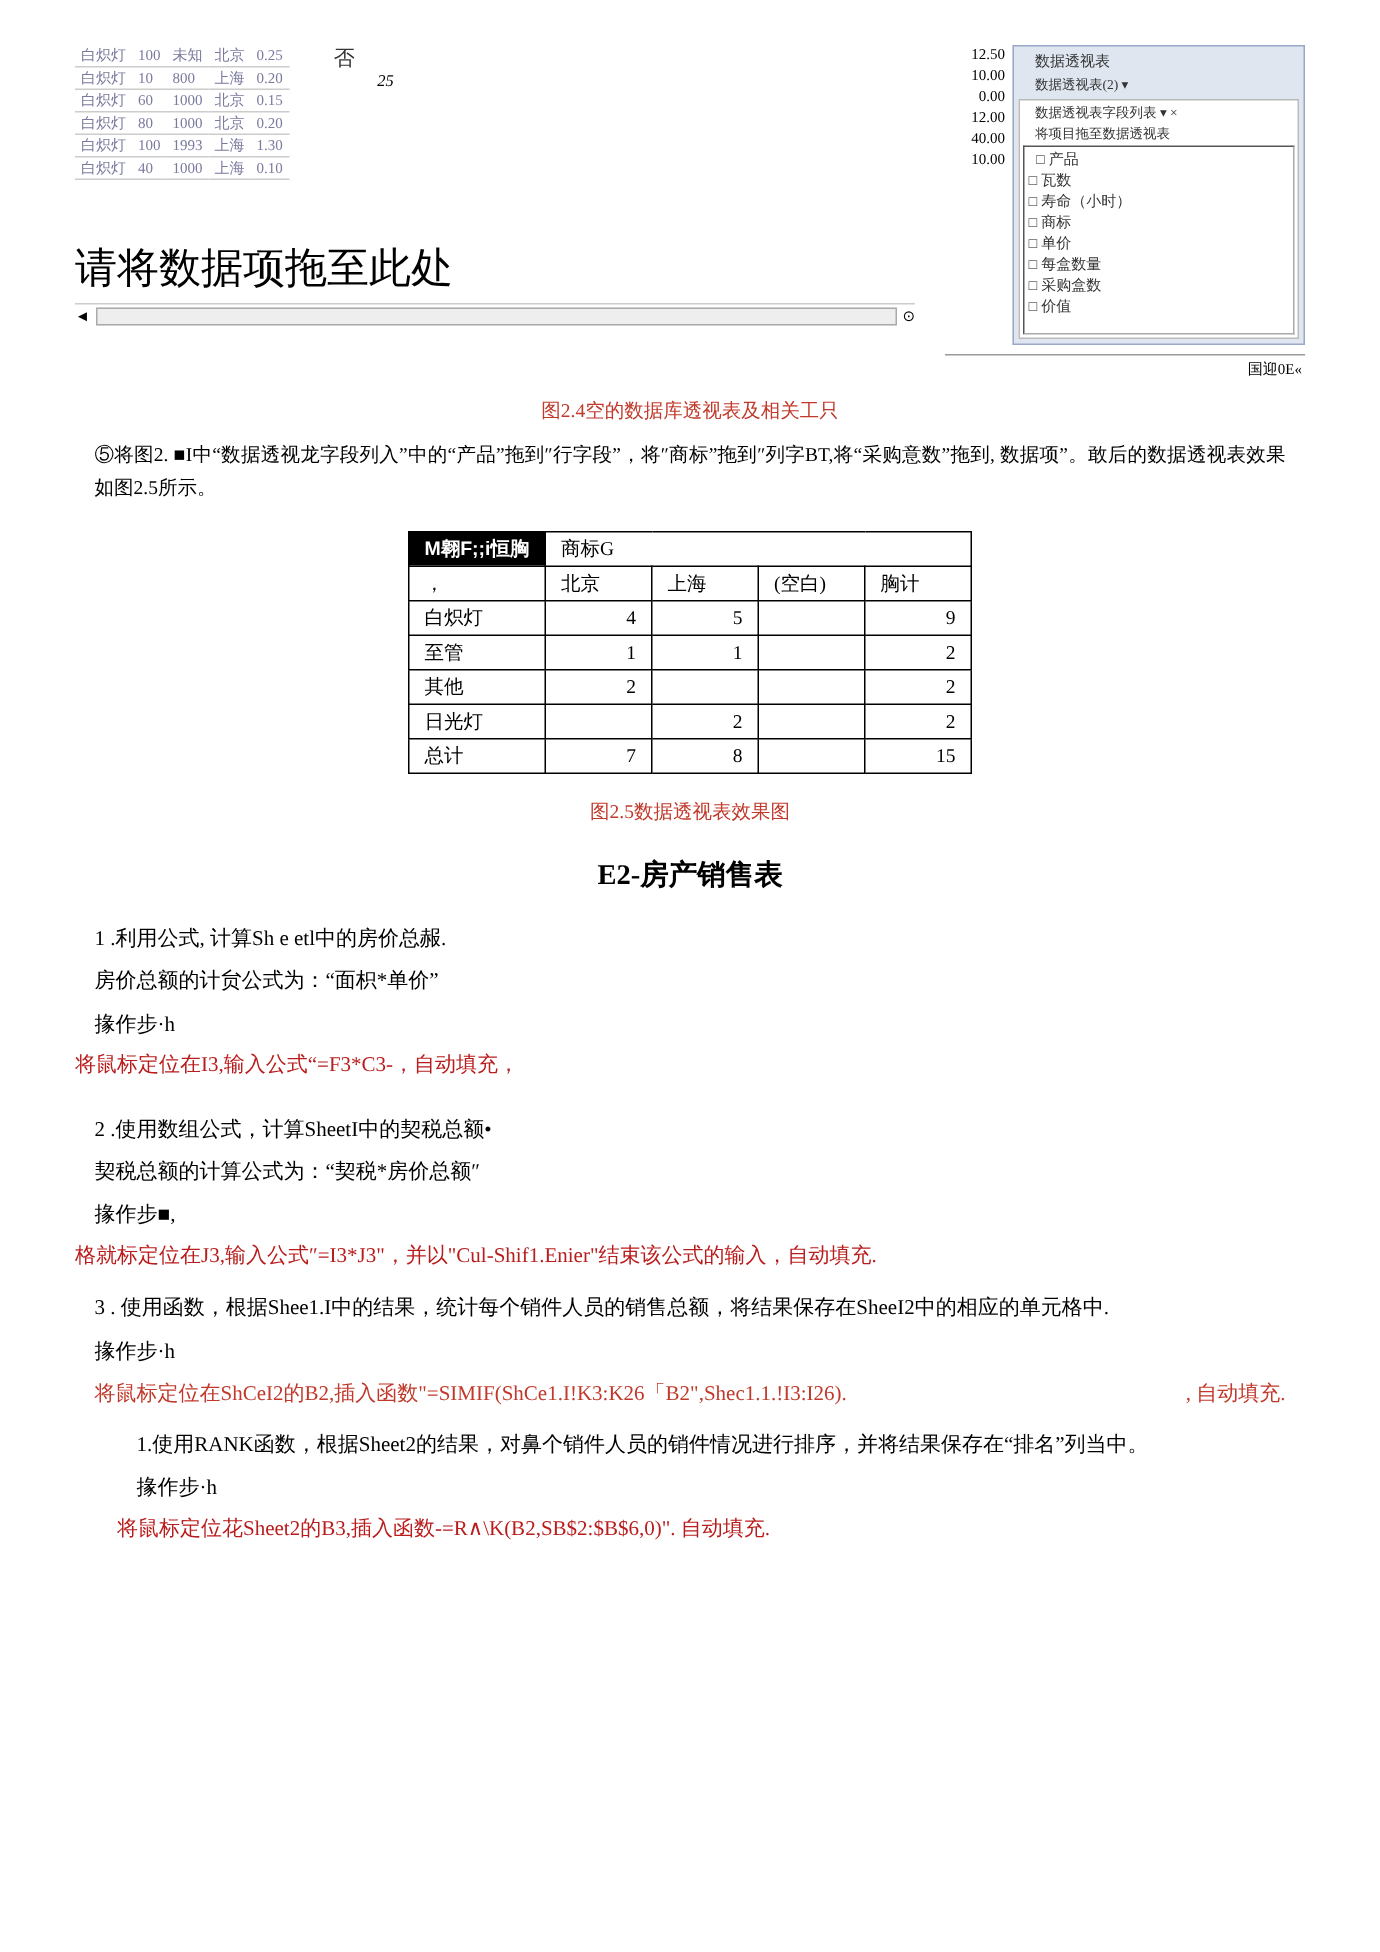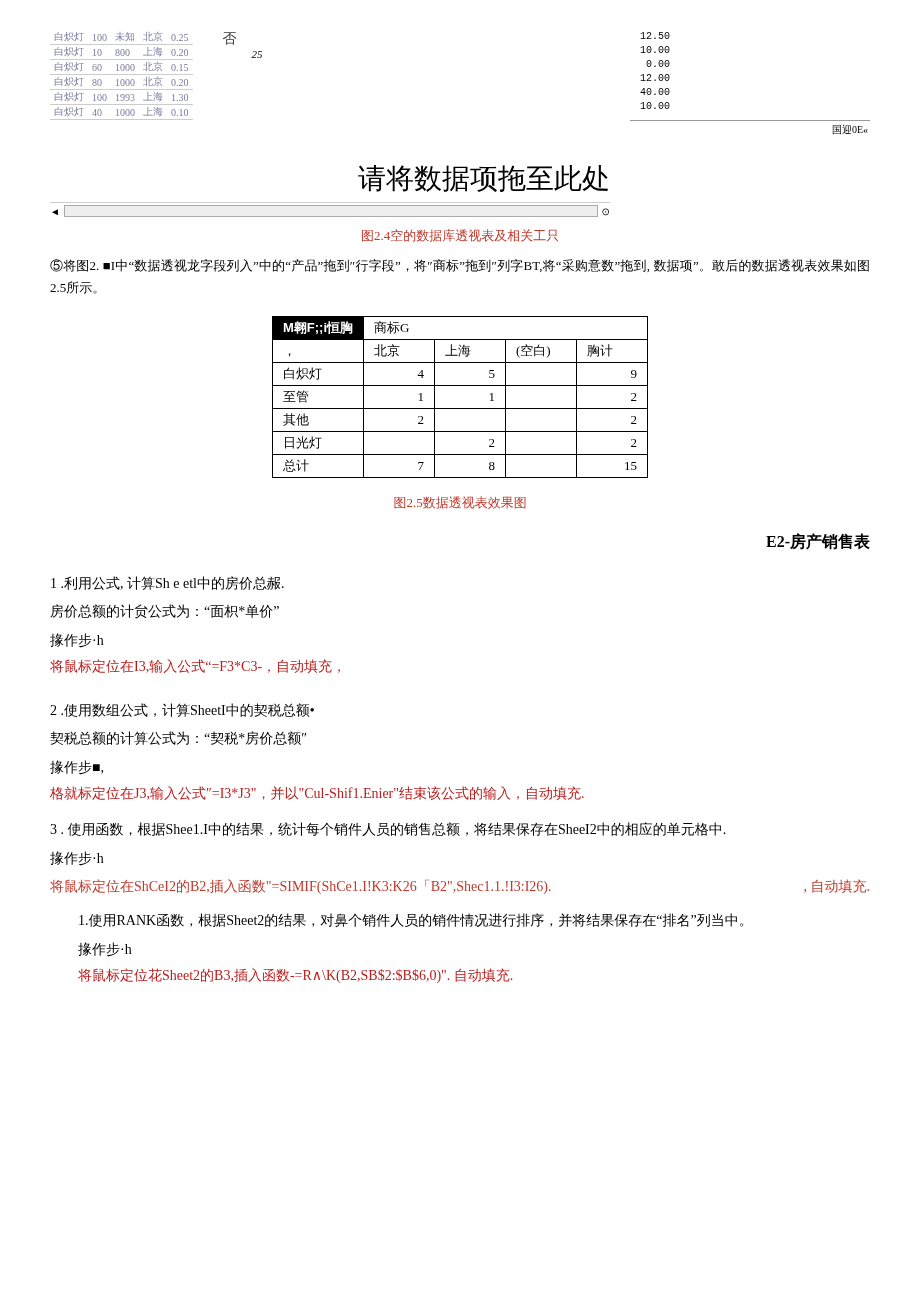--- a/index.html
+++ b/index.html
@@ -26,21 +26,21 @@
     border-collapse: collapse;
     font-size: 10px;
     color: #7a7a9e;
   }
   .mini-table td {
     padding: 0 4px;
     border-bottom: 1px solid #ccc;
     white-space: nowrap;
   }
   .drag-prompt {
-    text-align: right;
+    text-align: left;
     font-size: 28px;
     margin-top: 40px;
     color: #000;
   }
   .annot {
     display: inline-block;
     margin-left: 20px;
     vertical-align: top;
   }
   .annot-char {
@@ -52,21 +52,20 @@
     font-style: italic;
     margin-left: 29px;
   }
   .right-numbers {
     font-size: 10px;
     text-align: right;
     line-height: 1.4;
     padding-right: 20px;
     float: left;
     width: 40px;
-    font-family: Liberation Mono, monospace;
   }
   .panel {
     border: 1px solid #9aa7c7;
     background: #dfe6f0;
     font-size: 10px;
     margin-left: 45px;
     padding: 3px;
     color: #333;
   }
   .panel-title {
@@ -121,21 +120,21 @@
     background: #eee;
   }
   .caption-red {
     color: #c0392b;
     text-align: center;
     font-size: 13px;
     margin: 6px 0 10px 0;
     font-family: Liberation Serif, serif;
   }
   .para {
-    margin: 6px 0;
+    margin: 6px 13px;
     text-align: justify;
     line-height: 1.6;
     font-family: Liberation Serif, serif;
   }
   .red-text { color: #c0392b; }
   .step5 .mark {
     font-size: 13px;
   }
   .pivot-result {
     border-collapse: collapse;
@@ -151,22 +150,22 @@
   .pivot-result .num {
     text-align: right;
   }
   .pivot-top-left {
     background: #000;
     color: #fff;
     font-weight: bold;
     font-family: Arial, sans-serif;
   }
   .h2-title {
-    text-align: right;
-    font-size: 16px;
+    text-align: center;
+    font-size: 19px;
     font-weight: bold;
     margin: 20px 0;
     font-family: Liberation Serif, serif;
   }
   .indent {
     text-indent: 2em;
   }
   .section-gap {
     margin-top: 24px;
   }
@@ -243,20 +242,38 @@
   <div class="right-col">
     <div>
       <div class="right-numbers" id="right-nums">
           <div>12.50</div>
           <div>10.00</div>
           <div>0.00</div>
           <div>12.00</div>
           <div>40.00</div>
           <div>10.00</div>
         </div>
+      <div class="panel">
+        <div class="panel-title">数据透视表</div>
+        <div style="font-size:9px;">数据透视表(2) ▾</div>
+        <div class="panel-sub">
+          <div class="hdr">数据透视表字段列表 ▾ ×</div>
+          <div class="hdr">将项目拖至数据透视表</div>
+          <div class="field-list" id="field-list">
+              <div class="field-item">产品</div>
+              <div class="field-item">瓦数</div>
+              <div class="field-item">寿命（小时）</div>
+              <div class="field-item">商标</div>
+              <div class="field-item">单价</div>
+              <div class="field-item">每盒数量</div>
+              <div class="field-item">采购盒数</div>
+              <div class="field-item">价值</div>
+            </div>
+        </div>
+      </div>
       <div style="clear:both"></div>
     </div>
     <div class="bottom-bar">国迎0E«</div>
   </div>
 </div>
 
 <div class="caption-red">图2.4空的数据库透视表及相关工只</div>
 
 <div class="para step5">
   <span class="mark">⑤将图2. ■I中“数据透视龙字段列入”中的“产品”拖到″行字段”，将″商标”拖到″列字BT,将“采购意数”拖到, 数据项”。敢后的数据透视表效果如图2.5所示。</span>

